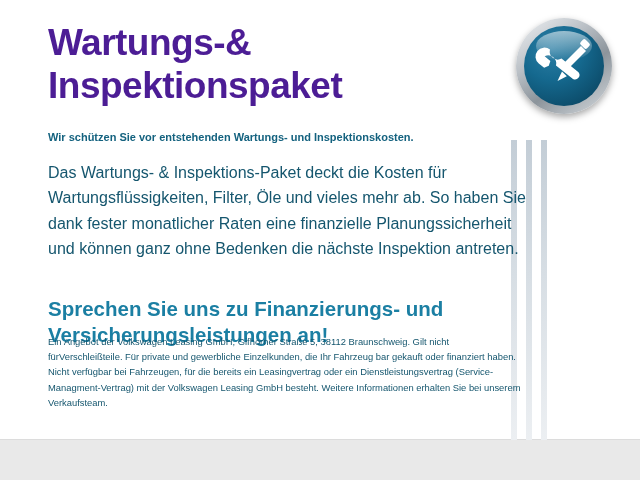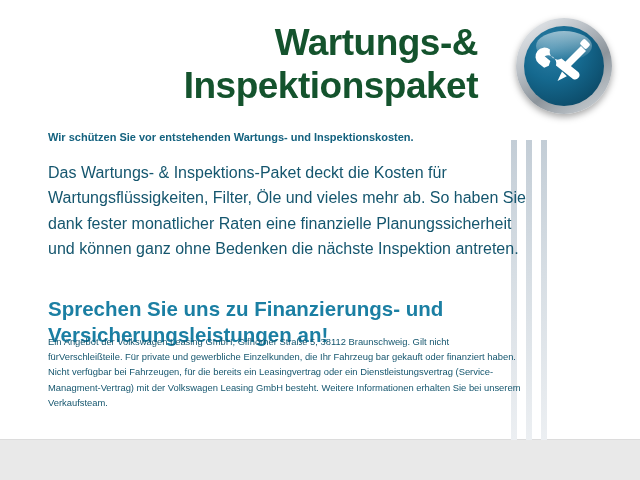--- a/index.html
+++ b/index.html
@@ -90,28 +90,27 @@
     width: 80px;
     height: 80px;
   }
 
   
   .headline {
     position: absolute;
     left: 48px;
     top: 22px;
     width: 430px;
-    color: #14532d;
+    color: #4c1d95;
     font-size: 37px;
     font-weight: bold;
     line-height: 1.16;
     letter-spacing: -0.5px;
-    text-align: right;
   }
-  .headline .line2 { display: block; margin-left: 20px; }
+  .headline .line2 { display: block; }
 
   .lead {
     position: absolute;
     left: 48px;
     top: 130px;
     width: 470px;
     color: #14627f;
     font-size: 11px;
     font-weight: bold;
     line-height: 1.4;

